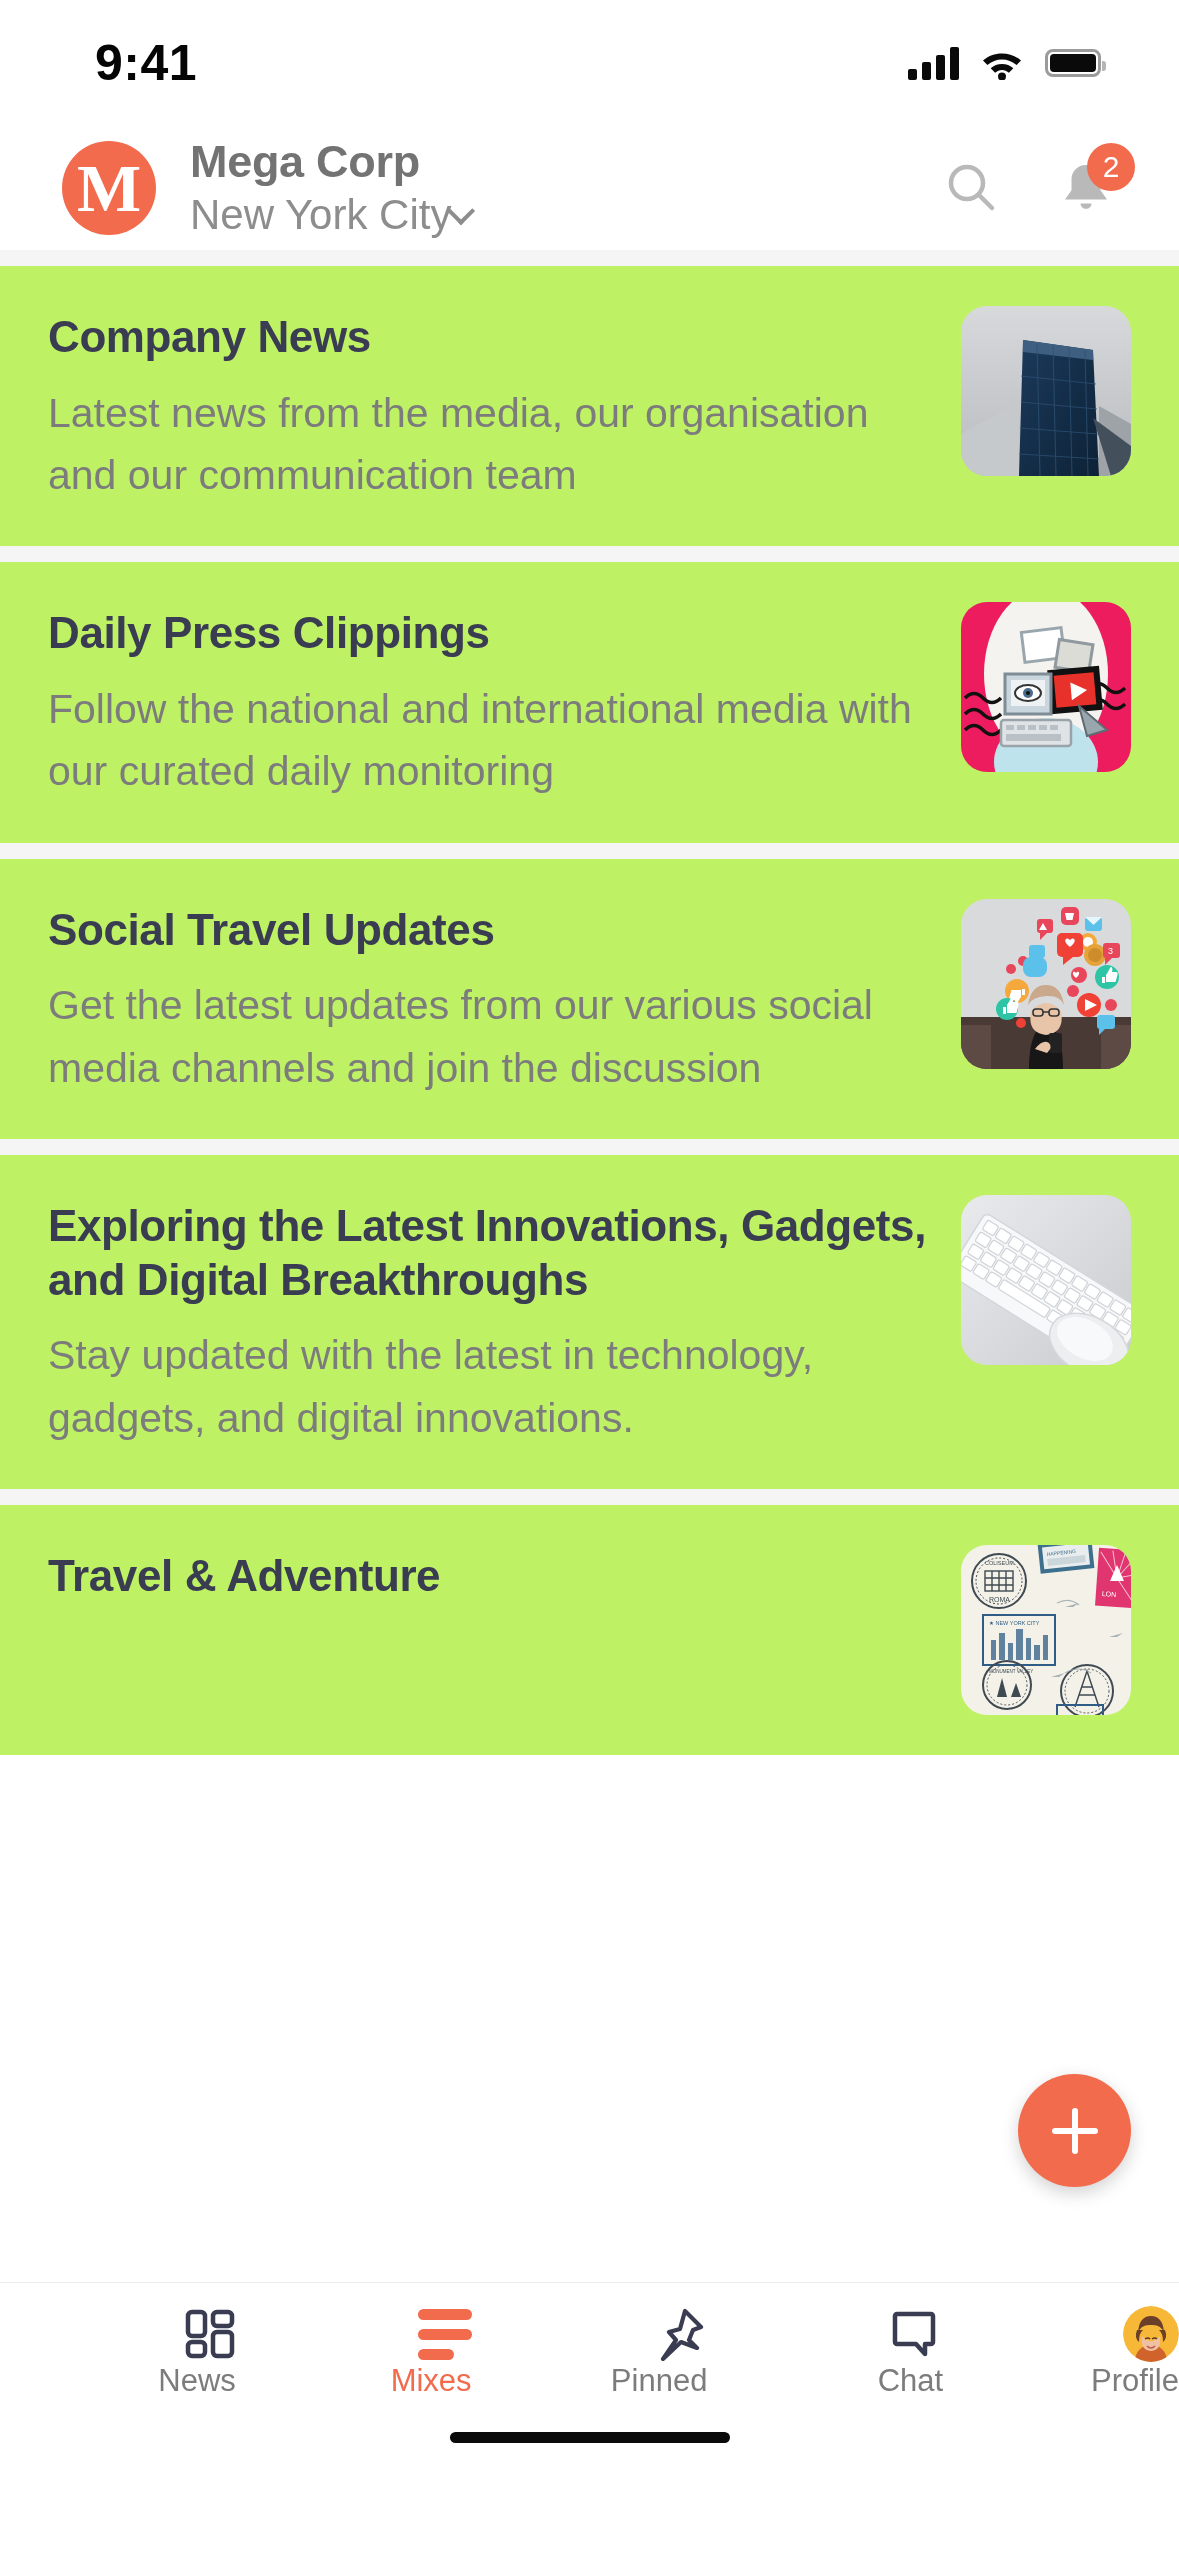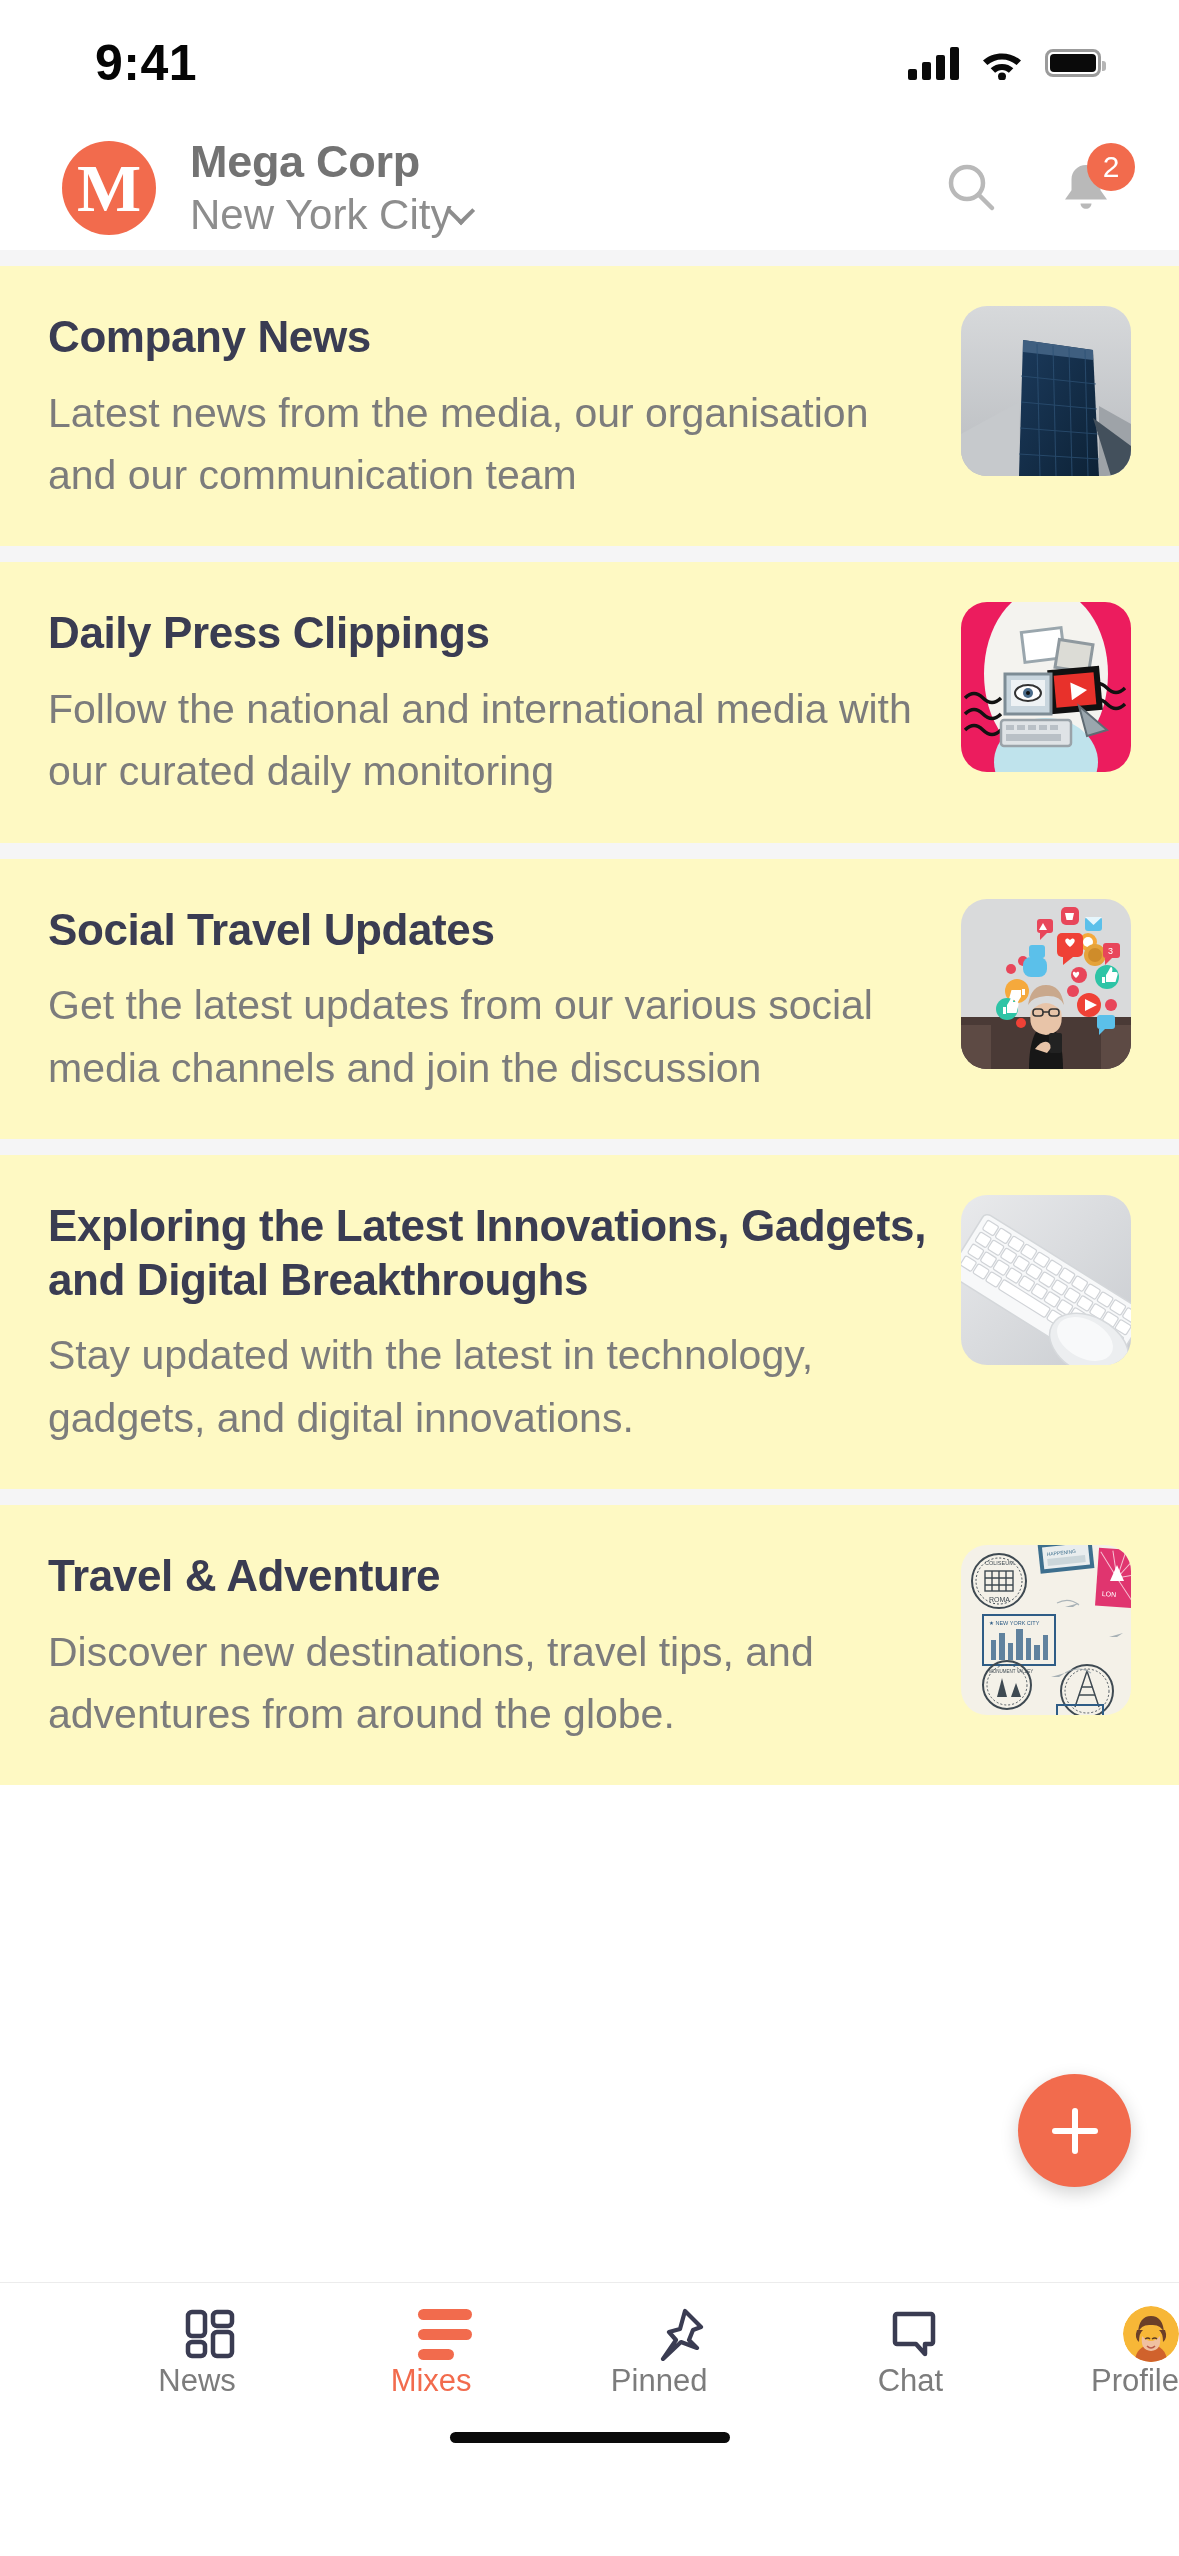--- a/index.html
+++ b/index.html
@@ -42,21 +42,21 @@
   .hdr-actions { display:flex; align-items:center; gap:52px; }
   .icon-btn { position:relative; width:62px; height:62px; display:flex; align-items:center; justify-content:center; }
   .badge { position:absolute; top:-14px; right:-18px; min-width:48px; height:48px; padding:0 6px;
            background:#f26b4d; color:#fff; border-radius:24px; font-size:30px; font-weight:500;
            display:flex; align-items:center; justify-content:center; }
 
   
   .list { flex:1 1 auto; overflow:hidden; }
   .sep { height:16px; background:#f5f5f6; }
   .card { display:flex; align-items:flex-start; justify-content:space-between; gap:20px;
-          padding:40px 48px 40px 48px; background:#fef9c3; }
+          padding:40px 48px 40px 48px; background:#bef264; }
   .card-text { flex:1 1 auto; min-width:0; padding-top:4px; }
   .card-title { font-size:44px; font-weight:700; color:#3a3c52; line-height:1.22; letter-spacing:-0.4px; }
   .card-desc { margin-top:18px; font-size:41px; line-height:1.52; color:#7c7c7c; font-weight:400; }
   .thumb { flex:0 0 170px; width:170px; height:170px; border-radius:26px; overflow:hidden; position:relative; }
   .thumb svg { display:block; width:100%; height:100%; }
 
   
   .fab { position:absolute; right:48px; bottom:281px; width:113px; height:113px; border-radius:50%;
          background:#f26b4d; display:flex; align-items:center; justify-content:center;
          box-shadow:0 6px 18px rgba(0,0,0,0.18); z-index:5; }
@@ -350,21 +350,20 @@
           <ellipse cx="124" cy="144" rx="30" ry="19" fill="#f8f9fa" transform="rotate(28 124 144)"></ellipse>
         </svg>
       </div>
     </div>
 
     <div class="sep"></div>
 
     <div class="card">
       <div class="card-text">
         <div class="card-title">Travel &amp; Adventure</div>
-        <div class="card-desc">Discover new destinations, travel tips, and adventures from around the globe.</div>
       </div>
       <div class="thumb">
         <svg viewBox="0 0 170 170" preserveAspectRatio="xMidYMid slice">
           <rect width="170" height="170" fill="#f4f1e8"></rect>
           <rect x="78" y="-4" width="54" height="30" fill="#3d6f8e" transform="rotate(-6 105 11)"></rect>
           <rect x="82" y="0" width="46" height="22" fill="#e9edee" transform="rotate(-6 105 11)"></rect>
           <g transform="rotate(-6 105 11)" fill="#3d6f8e" font-family="Liberation Sans, sans-serif" font-size="5">
             <text x="86" y="9">HAPPENING</text>
               <rect x="86" y="12" width="38" height="7" fill="#cbd6da"></rect>
           </g>

